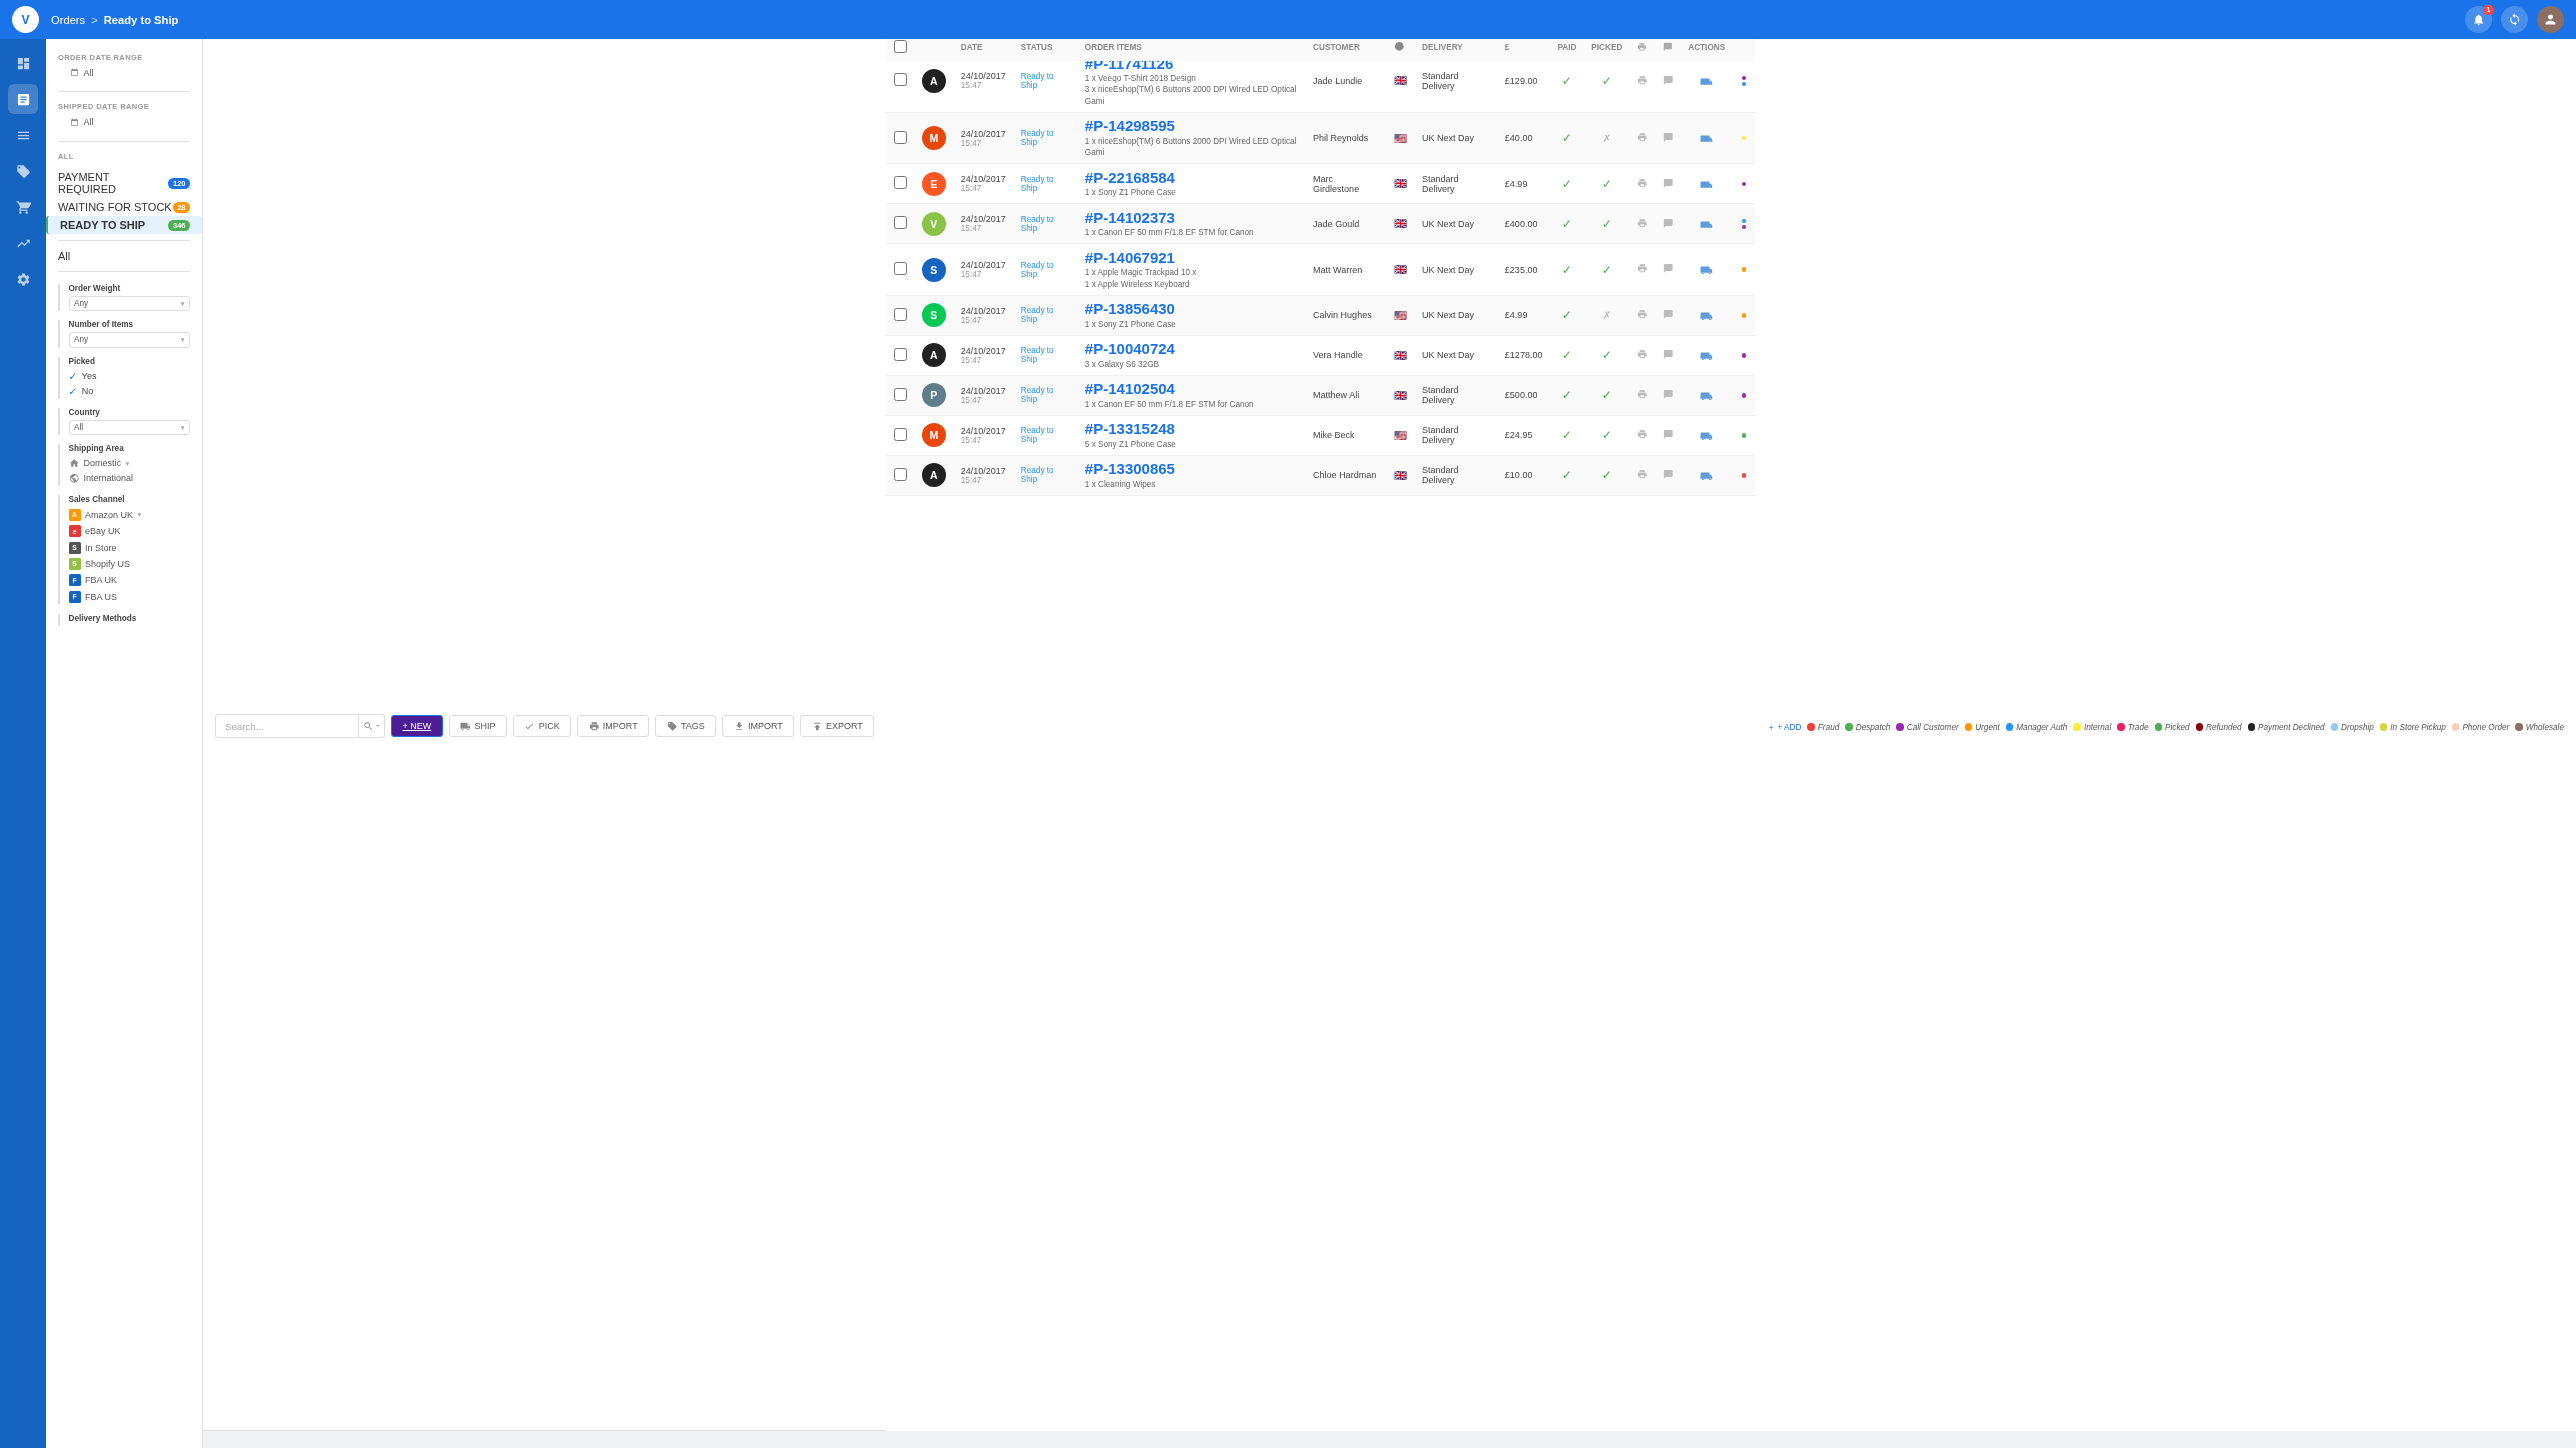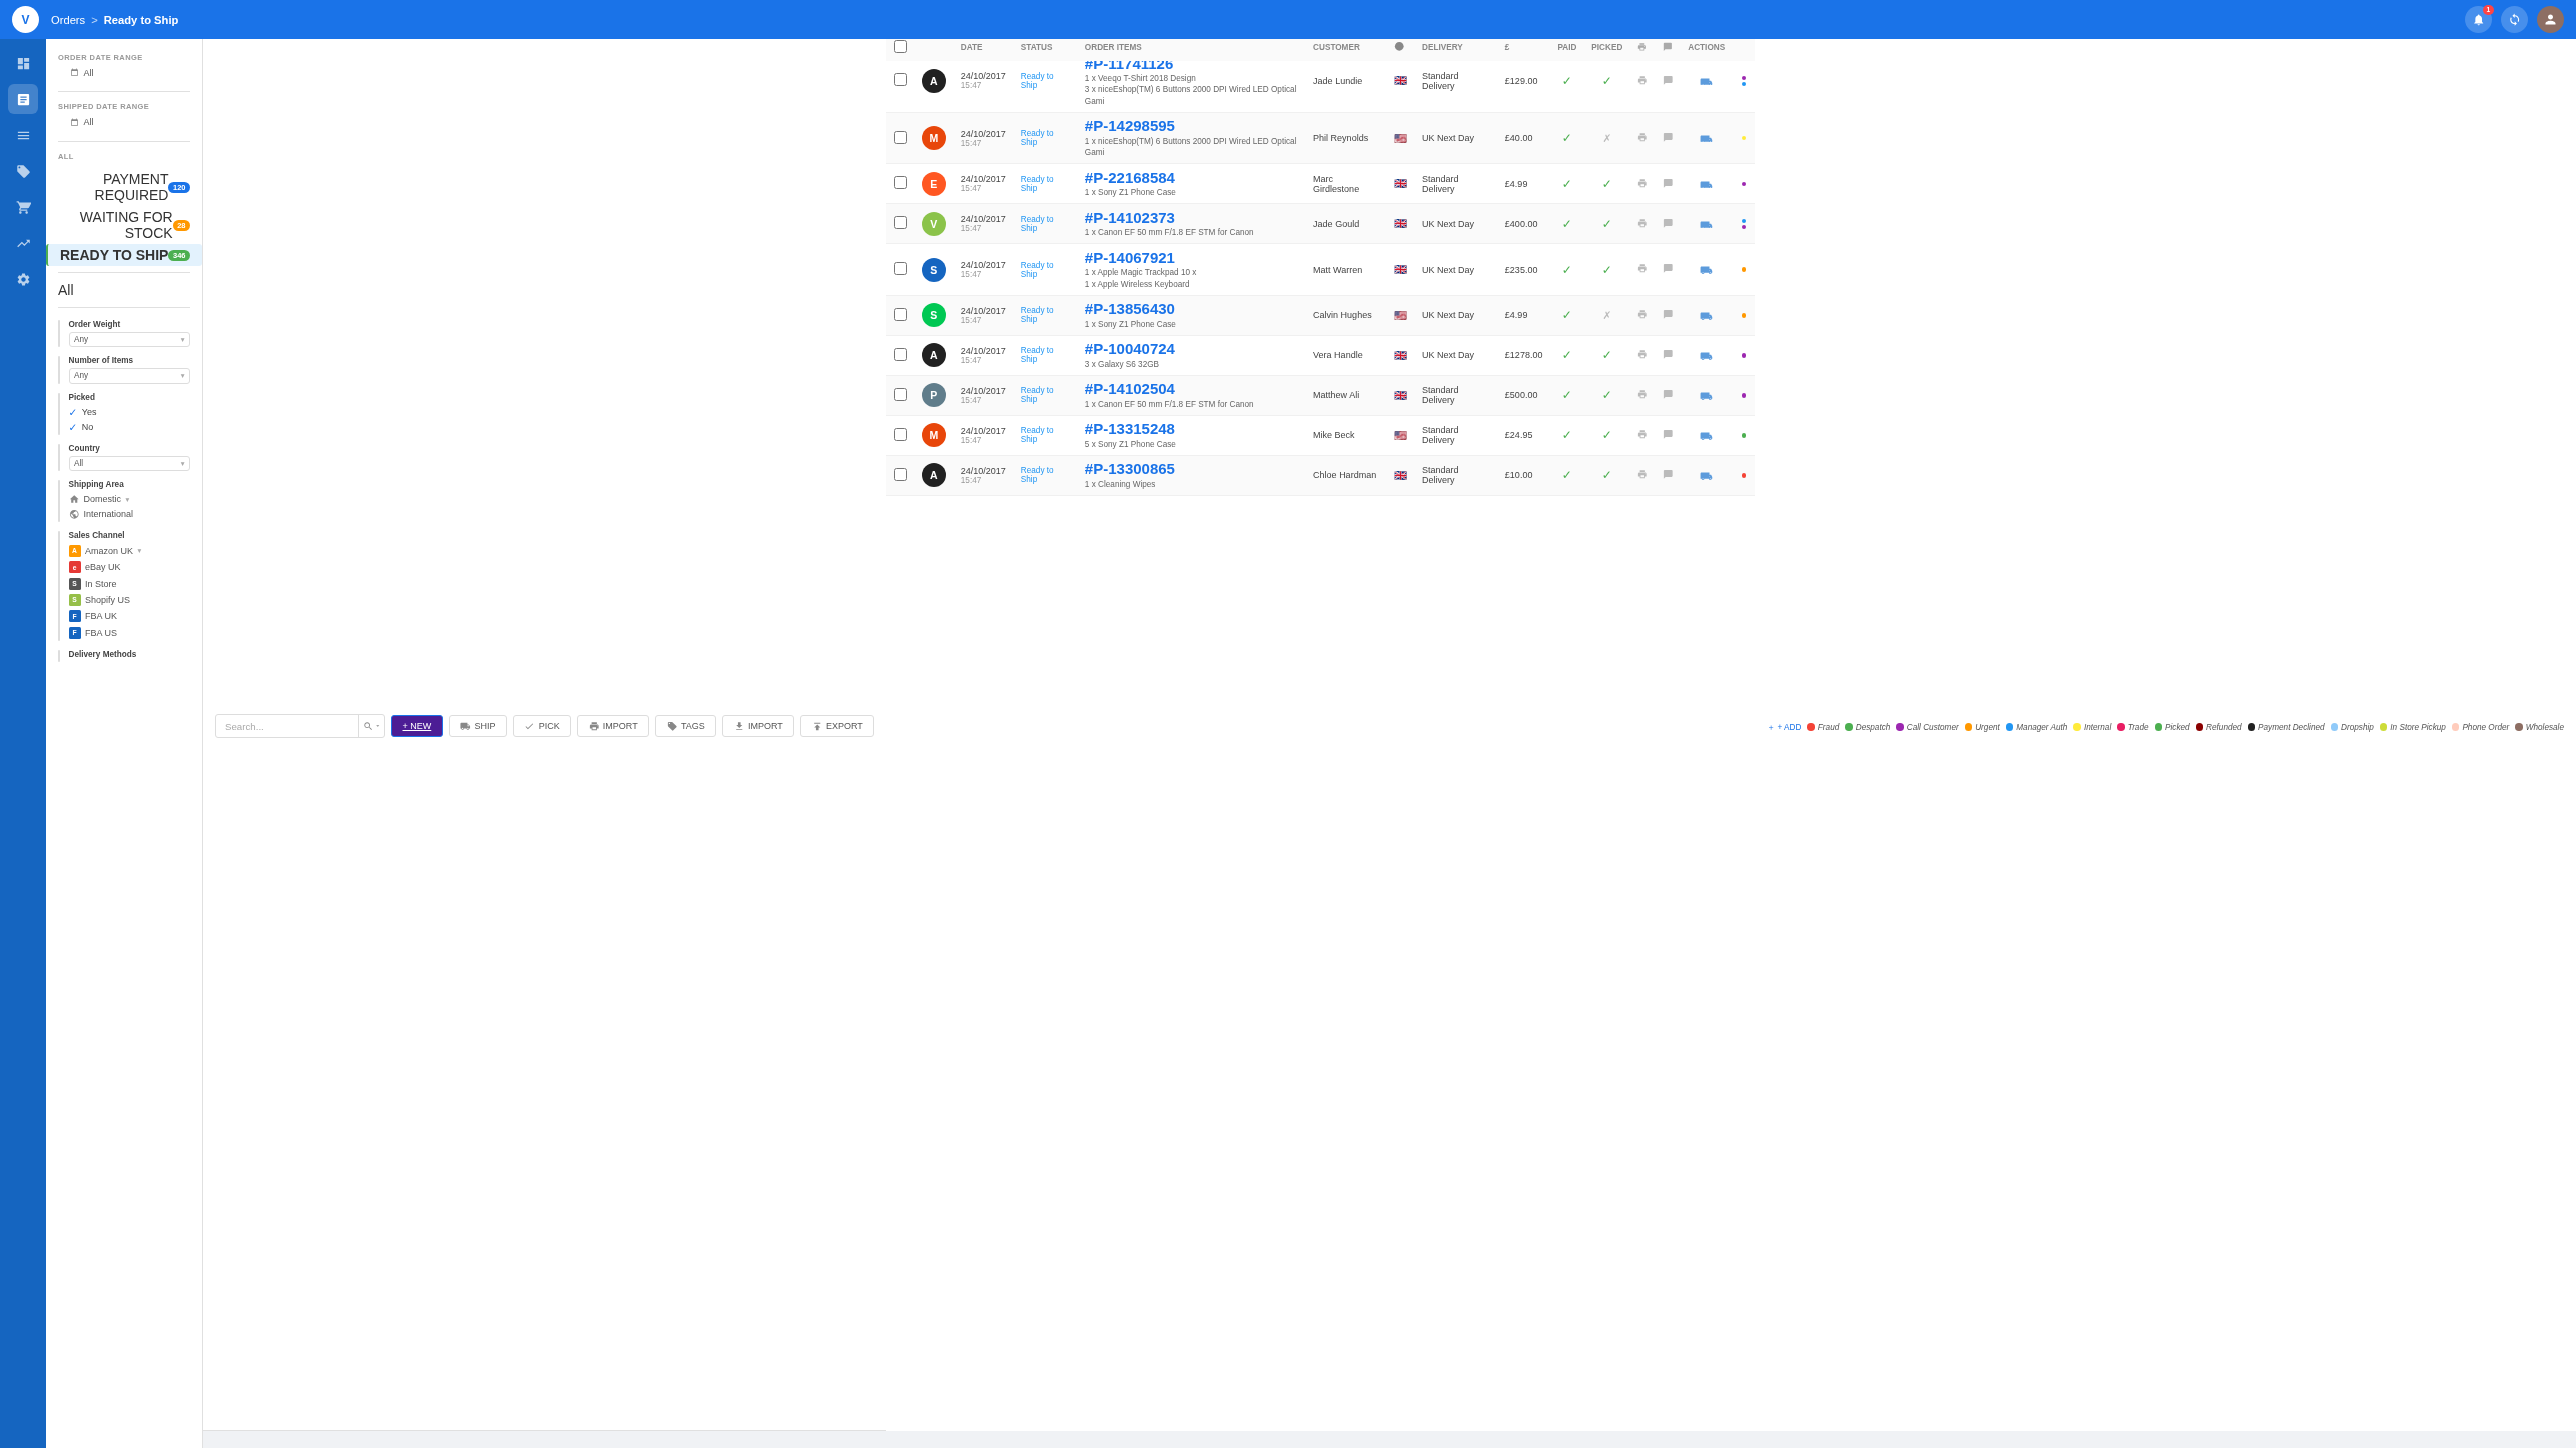--- a/index.html
+++ b/index.html
@@ -20,21 +20,21 @@
     .icon-nav-item { width: 30px; height: 30px; border-radius: 6px; display: flex; align-items: center; justify-content: center; color: rgba(255,255,255,0.7); cursor: pointer; }
     .icon-nav-item.active { background: rgba(255,255,255,0.2); color: white; }
     .icon-nav-item svg { width: 15px; height: 15px; }
 
     
     .sidebar { position: fixed; top: 39px; left: 46px; width: 157px; background: white; height: calc(100vh - 39px); overflow-y: auto; border-right: 0.7px solid #e0e0e0; padding: 9px 0; z-index: 98; }
     .sidebar-section { padding: 4.5px 12px; }
     .sidebar-label { font-size: 7.5px; color: #999; font-weight: 600; text-transform: uppercase; letter-spacing: 0.4px; margin-bottom: 3px; }
     .sidebar-row { display: flex; align-items: center; justify-content: space-between; padding: 3px 12px; cursor: pointer; border-radius: 3px; }
     .sidebar-row.active { background: #e3f2fd; }
-    .sidebar-row .label { font-size: 14px; color: #333; text-align: right; }
+    .sidebar-row .label { font-size: 11px; color: #333; }
     .sidebar-badge { font-size: 7.5px; font-weight: 600; padding: 0.7px 4.5px; border-radius: 7.5px; background: #eee; color: #666; }
     .sidebar-badge.blue { background: #1a73e8; color: white; }
     .sidebar-badge.orange { background: #ff9800; color: white; }
     .sidebar-badge.green { background: #4caf50; color: white; }
     .sidebar-divider { height: 0.7px; background: #e0e0e0; margin: 6px 12px; }
     .sidebar-filter-title { font-size: 8.2px; font-weight: 600; color: #444; margin-bottom: 3px; }
     .sidebar-select { border: 0.7px solid #ddd; border-radius: 3px; padding: 2.2px 4.5px; font-size: 8.2px; color: #555; background: white; display: flex; align-items: center; gap: 11px; min-width: 60px; justify-content: space-between; cursor: pointer; }
     .checkbox-row { display: flex; align-items: center; gap: 4.5px; padding: 1.5px 0; font-size: 9px; color: #444; }
 
     

